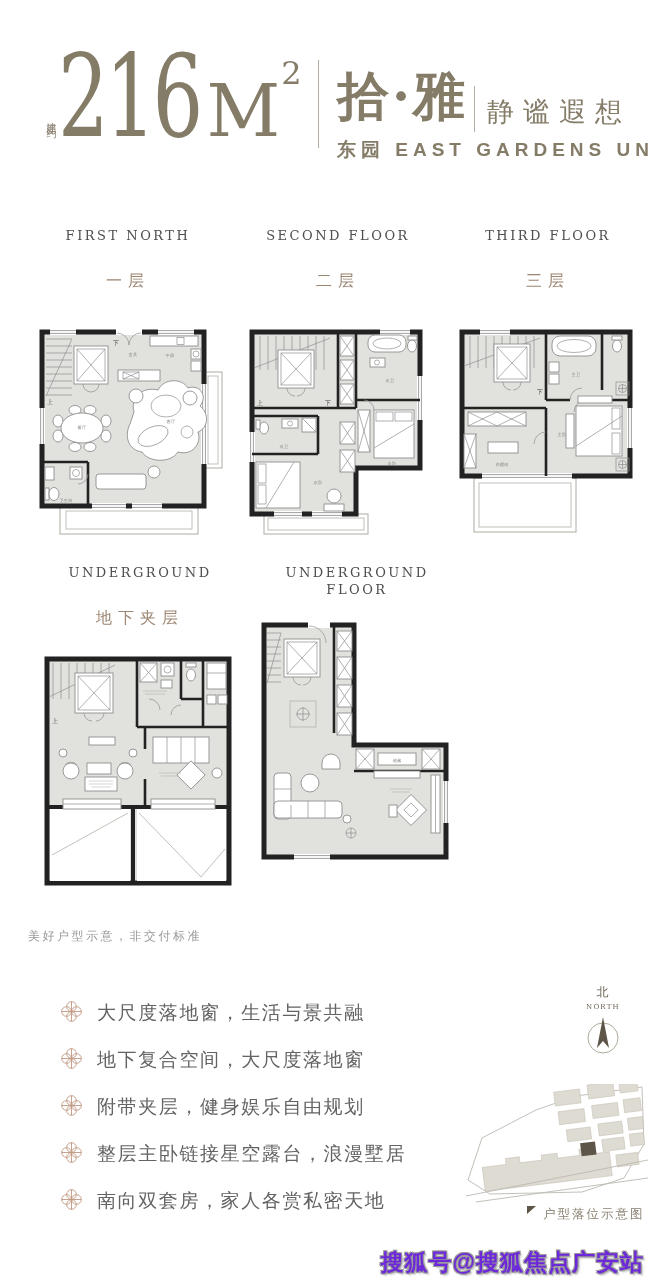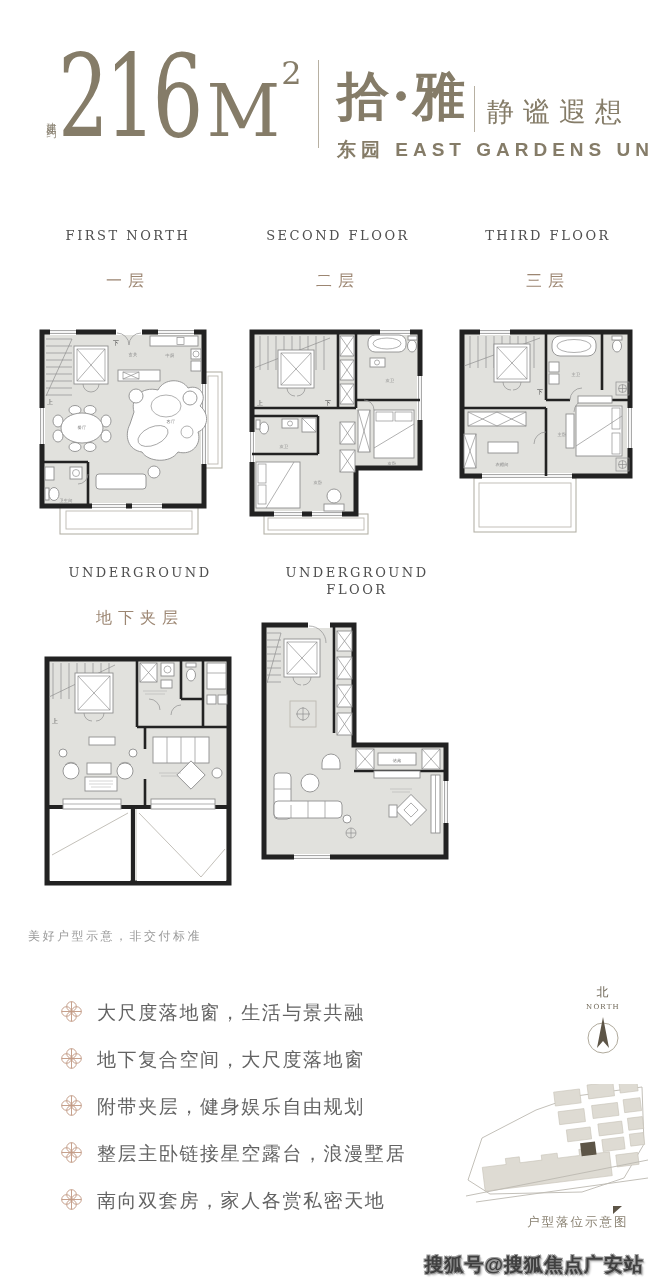--- a/index.html
+++ b/index.html
@@ -73,27 +73,27 @@
   .ficon circle,.ficon path{fill:none;stroke:var(--bullet);stroke-width:0.9;}
   .ftext{font-size:19px;letter-spacing:1.6px;color:#636363;white-space:nowrap;}
   
   .compass{position:absolute;left:580px;top:984px;width:46px;}
   .ctxt{font:12px "DejaVu Serif",serif;fill:#6b6353;text-anchor:middle;letter-spacing:1px;}
   .ctxt2{font:7px "DejaVu Serif",serif;fill:#6b6353;text-anchor:middle;letter-spacing:1.2px;}
   
   .siteplan{position:absolute;left:464px;top:1084px;}
   .sp-bld{fill:#dedbd3;stroke:#c7c3b8;stroke-width:0.6;}
   .sp-hl{fill:#5d5547;stroke:none;}
-  .caption{position:absolute;left:527px;top:1206px;display:flex;align-items:flex-end;flex-direction:column;}
+  .caption{position:absolute;left:527px;top:1206px;display:flex;align-items:flex-start;}
   .cap-marker{width:0;height:0;border-left:9px solid var(--dark);border-bottom:8px solid transparent;margin-right:7px;}
   .cap-text{font-size:12.5px;letter-spacing:2px;color:#8a8272;white-space:nowrap;}
   
   .watermark{
-    position:absolute;right:8px;bottom:8px;font-size:19px;font-weight:bold;letter-spacing:1px;
-    color:#404040;text-shadow:-1px -1px 0 #9b9b9b,1px -1px 0 #9b9b9b,-1px 1px 0 #9b9b9b,1px 1px 0 #9b9b9b,2px 2px 2px #c0c0c0;
+    position:absolute;right:8px;bottom:8px;font-size:23px;font-weight:bold;letter-spacing:1px;
+    color:#6d28d9;text-shadow:-1px -1px 0 #9b9b9b,1px -1px 0 #9b9b9b,-1px 1px 0 #9b9b9b,1px 1px 0 #9b9b9b,2px 2px 2px #c0c0c0;
   }
 </style>
 </head>
 <body>
 
 <div class="page">
 
   <div>
     <div class="area-prefix">建面约</div>
     <div class="area-num">

